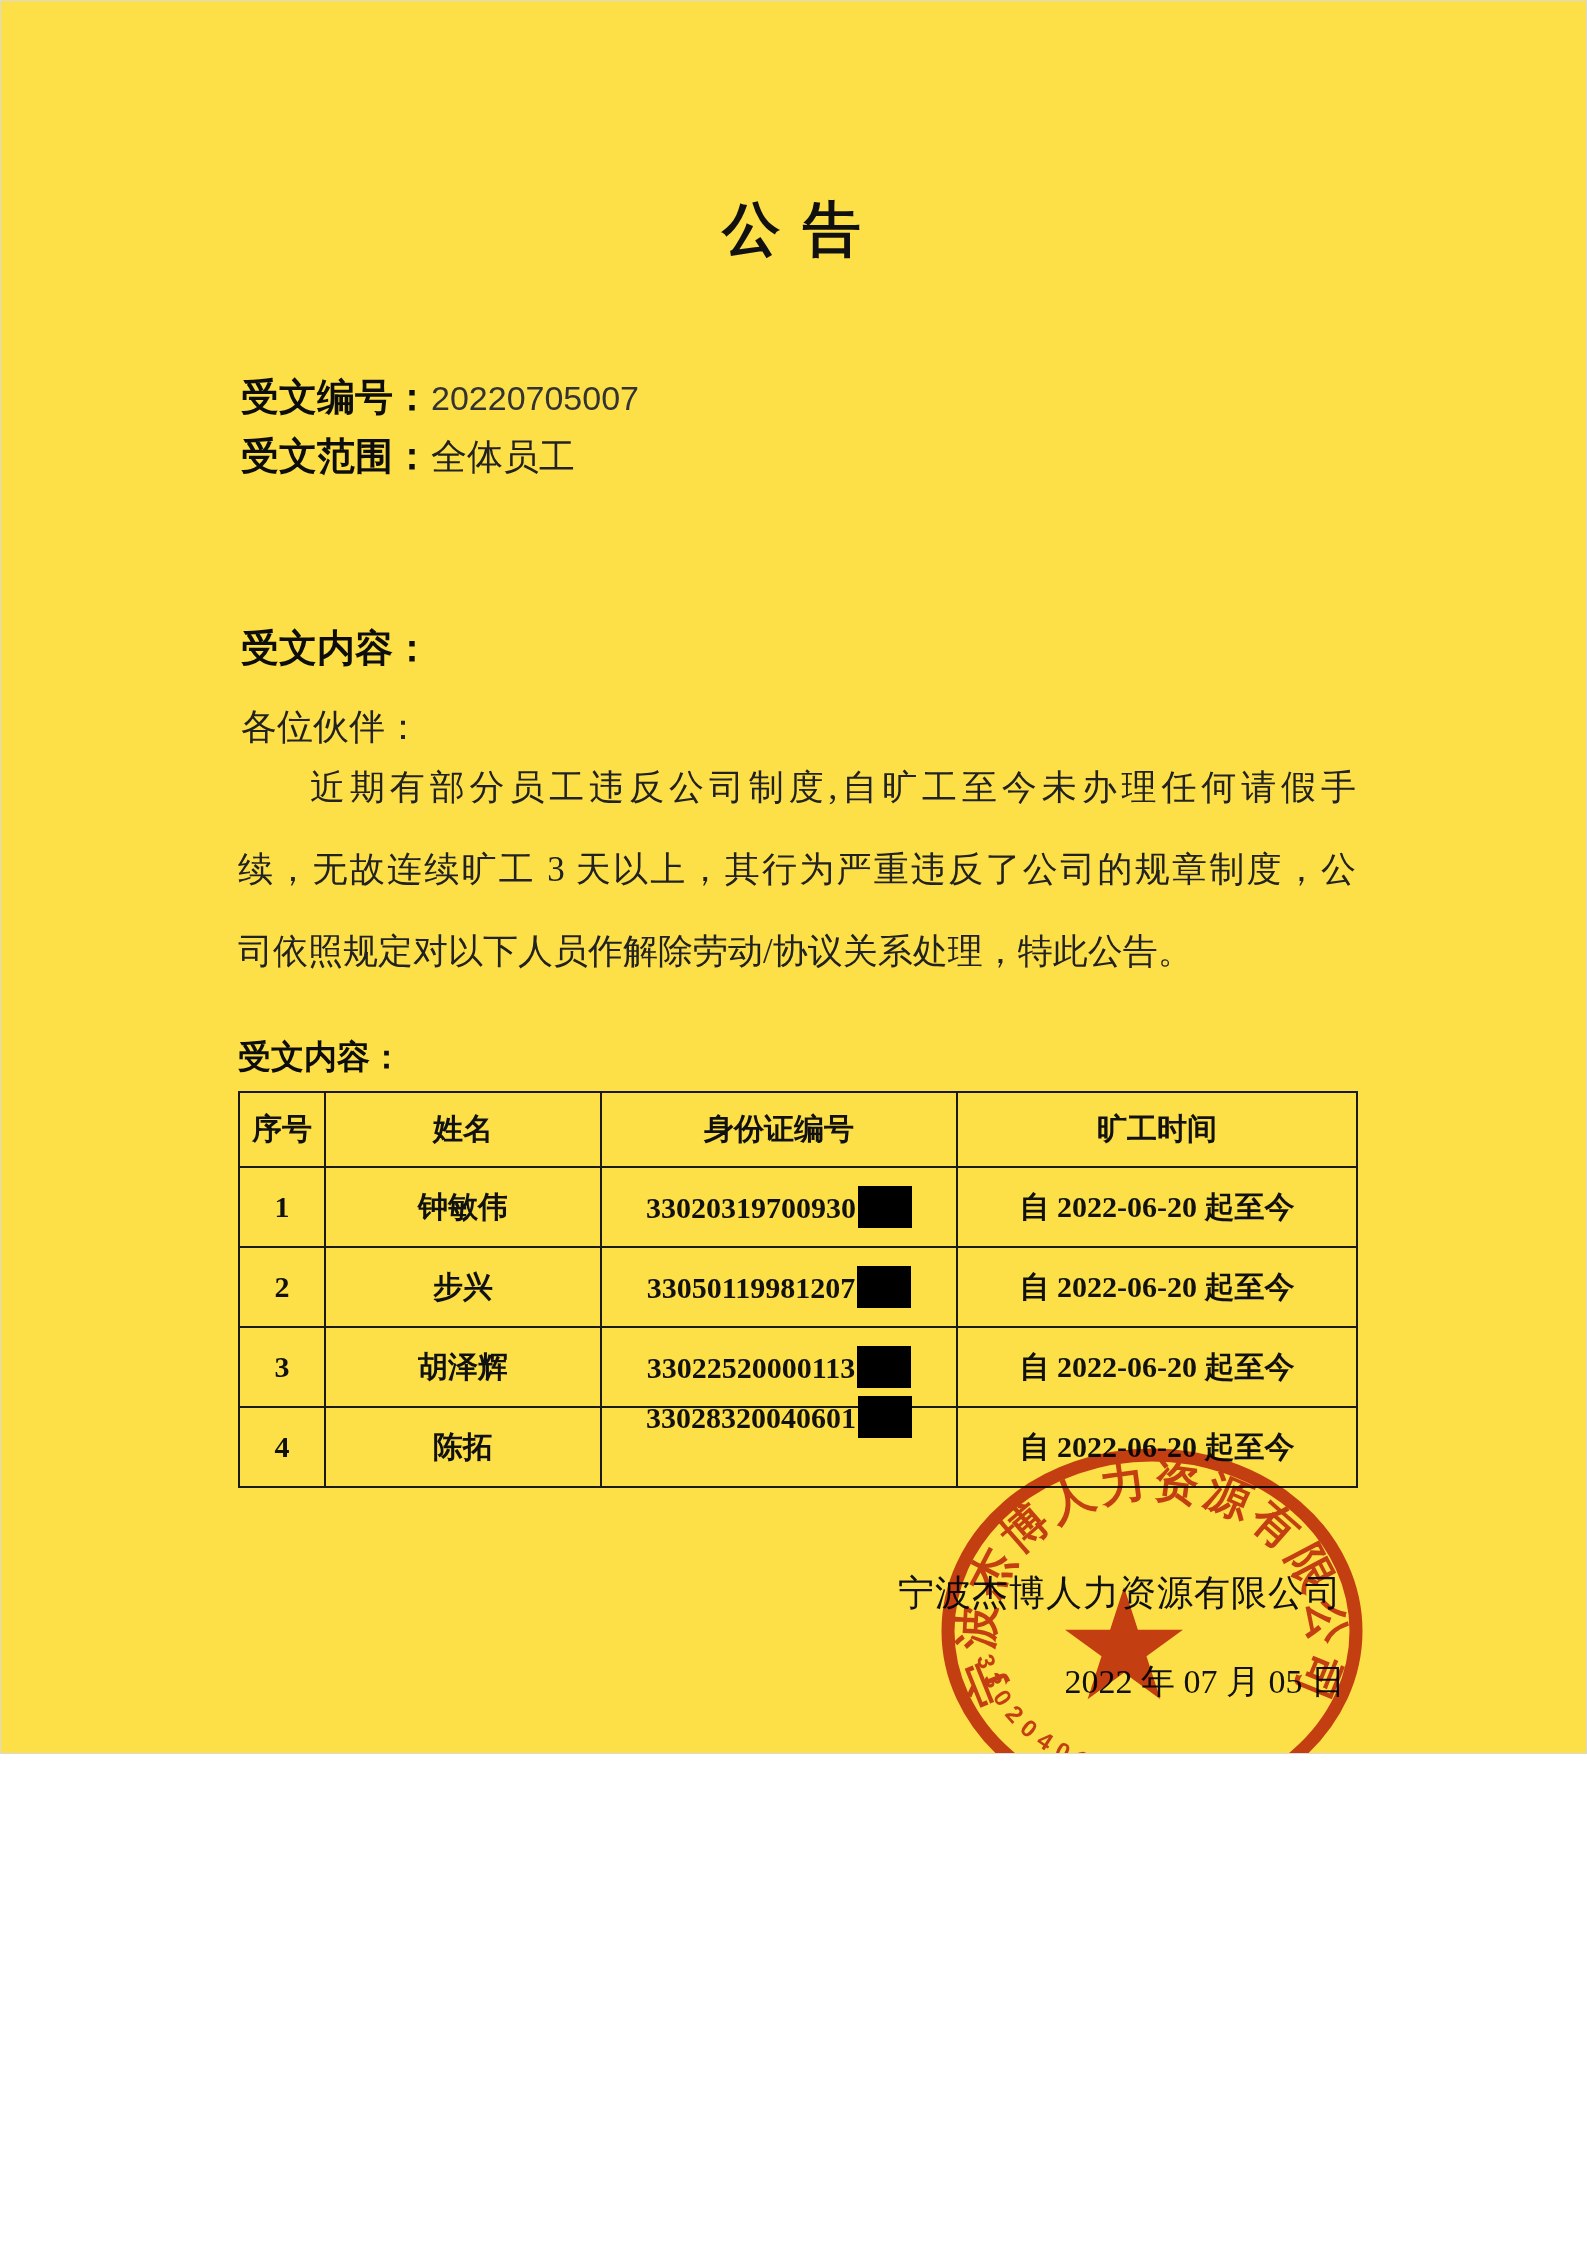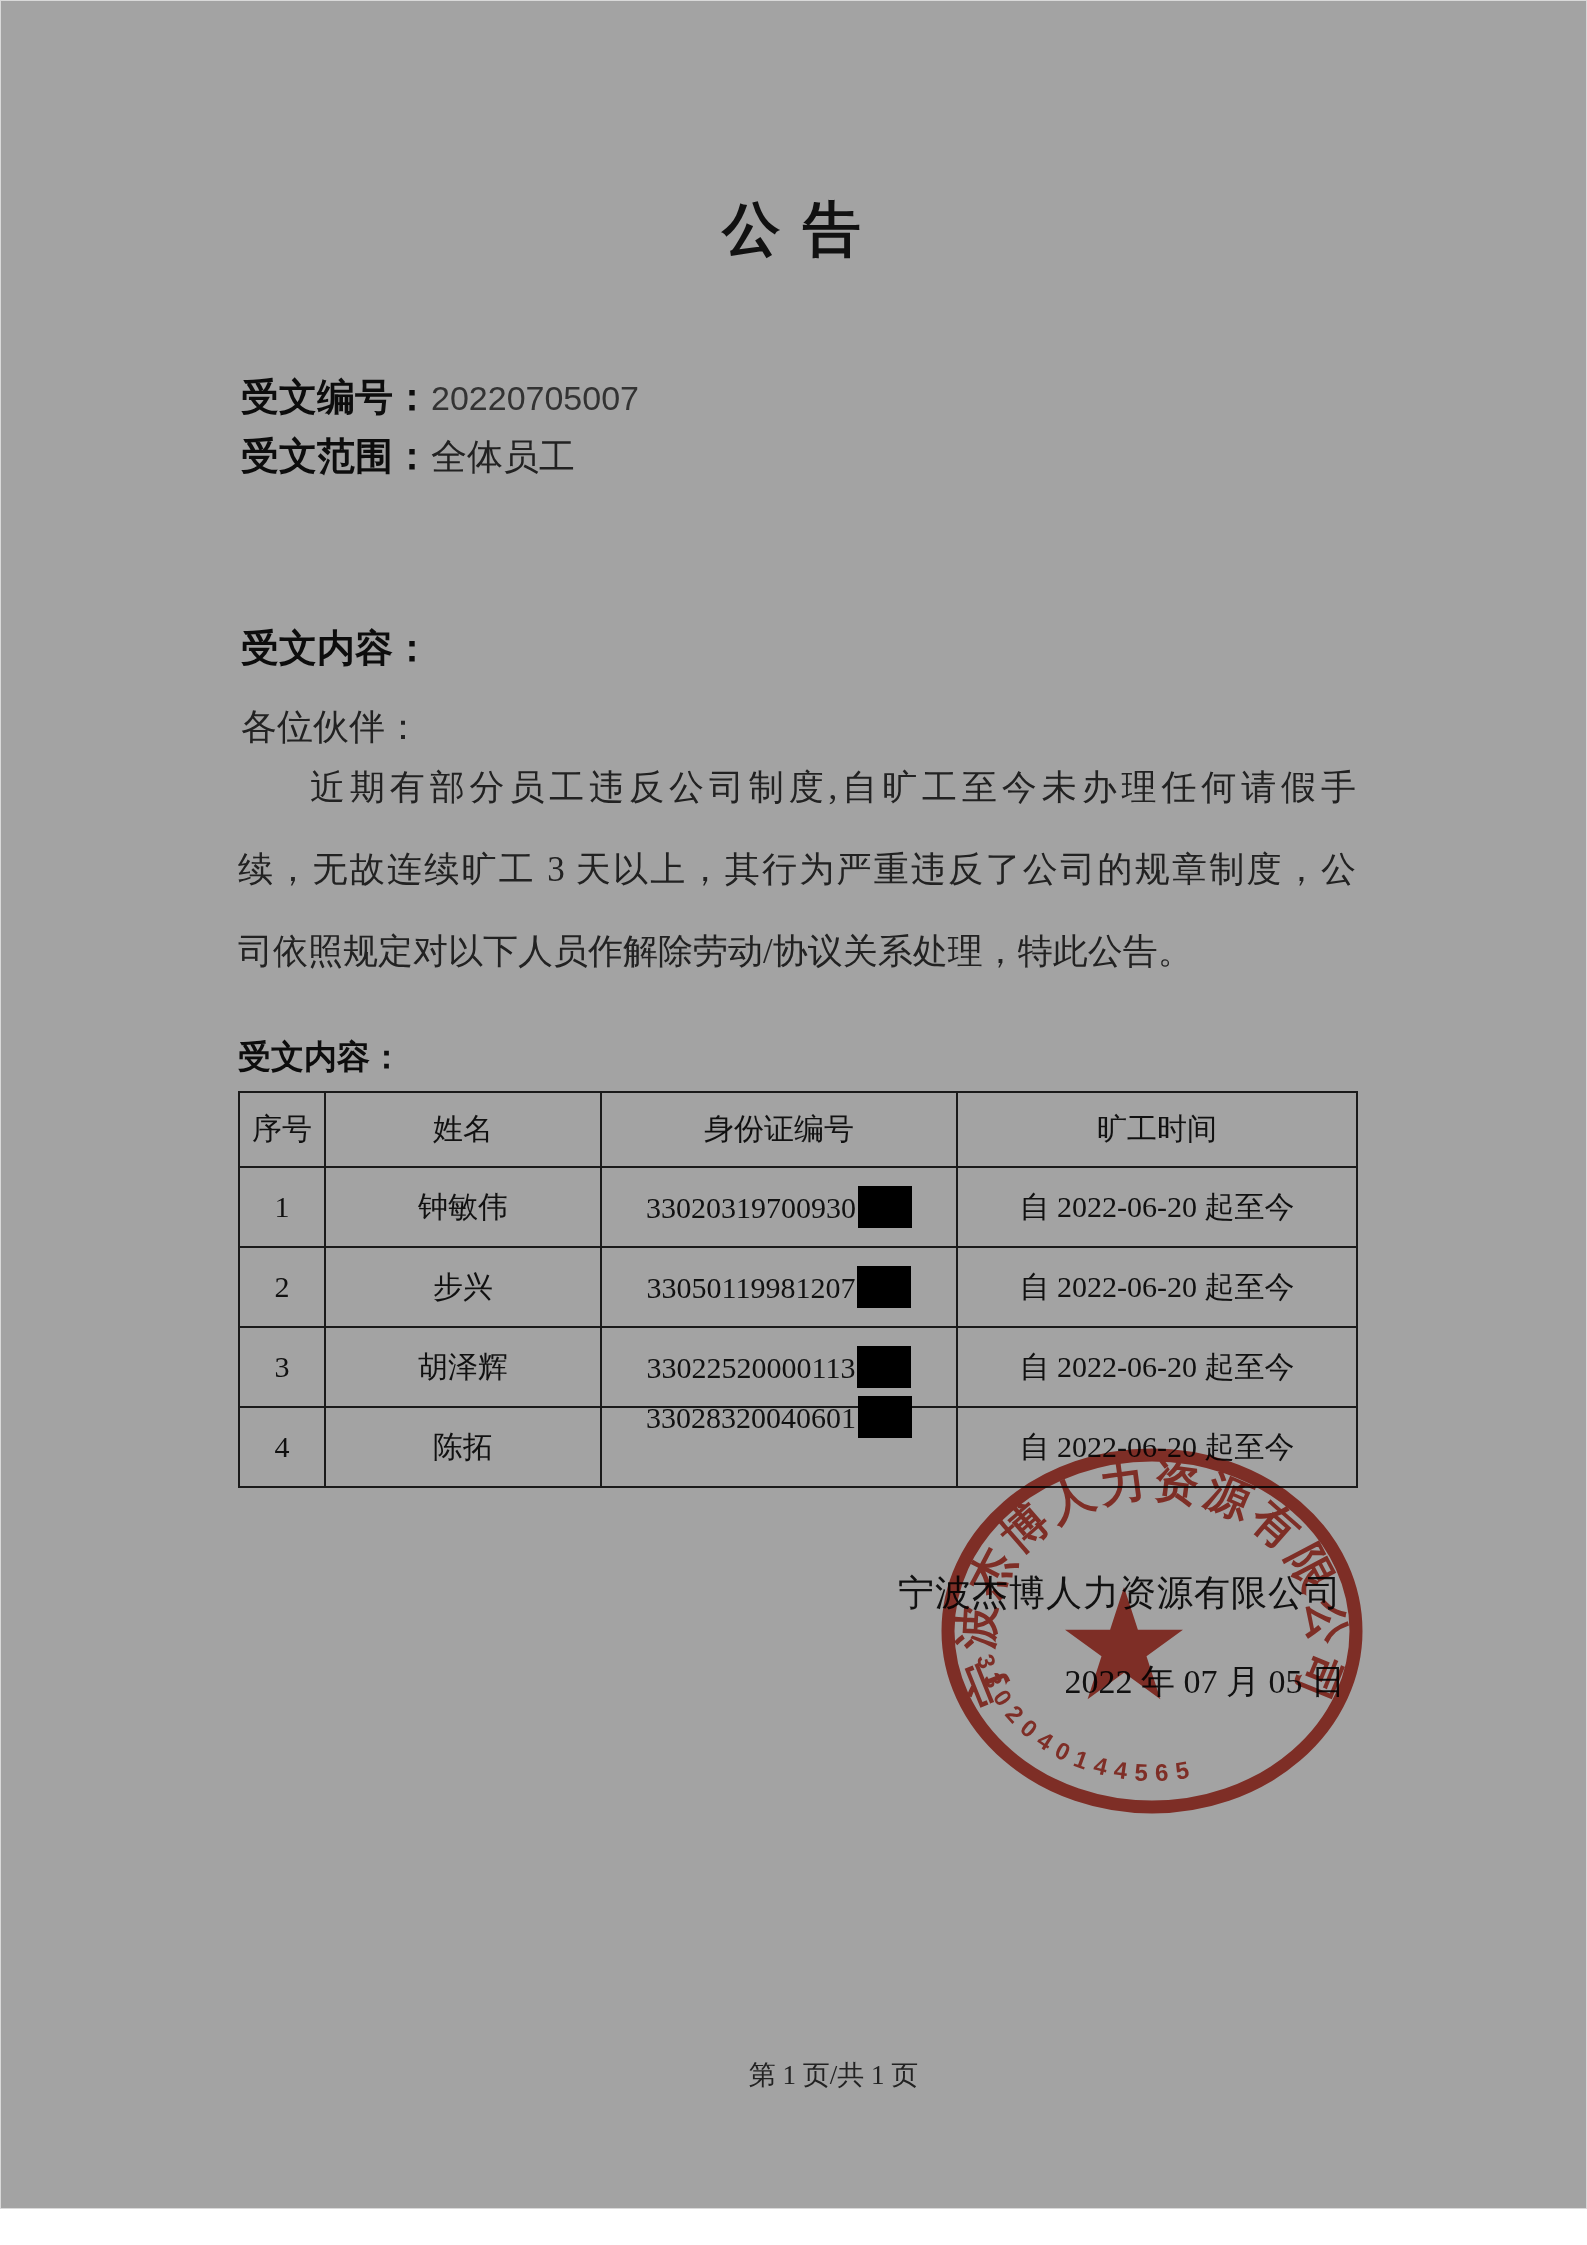--- a/index.html
+++ b/index.html
@@ -1,19 +1,19 @@
 <!DOCTYPE html>
 <html><head>
 <meta charset="utf-8">
 <style>
   html,body{margin:0;padding:0;background:#ffffff;}
   .page{
     position:relative;
-    width:1587px;height:2209px;
-    background:#a3a3a3;
+    width:1587px;height:1754px;
+    background:#fde047;
     box-sizing:border-box;
     border:1px solid #d9d9d9;
     font-family:"Liberation Serif","DejaVu Serif",serif;
     color:#1a1a1a;
     overflow:hidden;
   }
   .doc-title{
     position:absolute;top:198px;left:0;width:100%;
     text-align:center;
     font-size:58px;font-weight:bold;line-height:62px;
@@ -34,21 +34,21 @@
   .body-line.justify-last{text-align-last:justify;}
   .body-line.indent{text-indent:72px;}
   .list-label{position:absolute;left:237px;top:1034px;font-size:33px;font-weight:bold;color:#0d0d0d;}
   .roster{
     position:absolute;left:237px;top:1090px;width:1118px;
     border-collapse:collapse;table-layout:fixed;
   }
   .roster th,.roster td{
     border:2px solid #1a1a1a;
     text-align:center;vertical-align:middle;
-    font-weight:normal;font-size:30px;color:#111;
+    font-weight:bold;font-size:30px;color:#111;
     padding:0;overflow:visible;
   }
   .roster th{height:73px;}
   .roster td{height:78px;}
   .col-no{width:86px;} .col-name{width:276px;} .col-id{width:356px;} .col-time{width:400px;}
   .redact{
     display:inline-block;width:54px;height:42px;background:#000;
     vertical-align:-10px;margin-left:2px;
   }
   .id-wrap{white-space:nowrap;}

